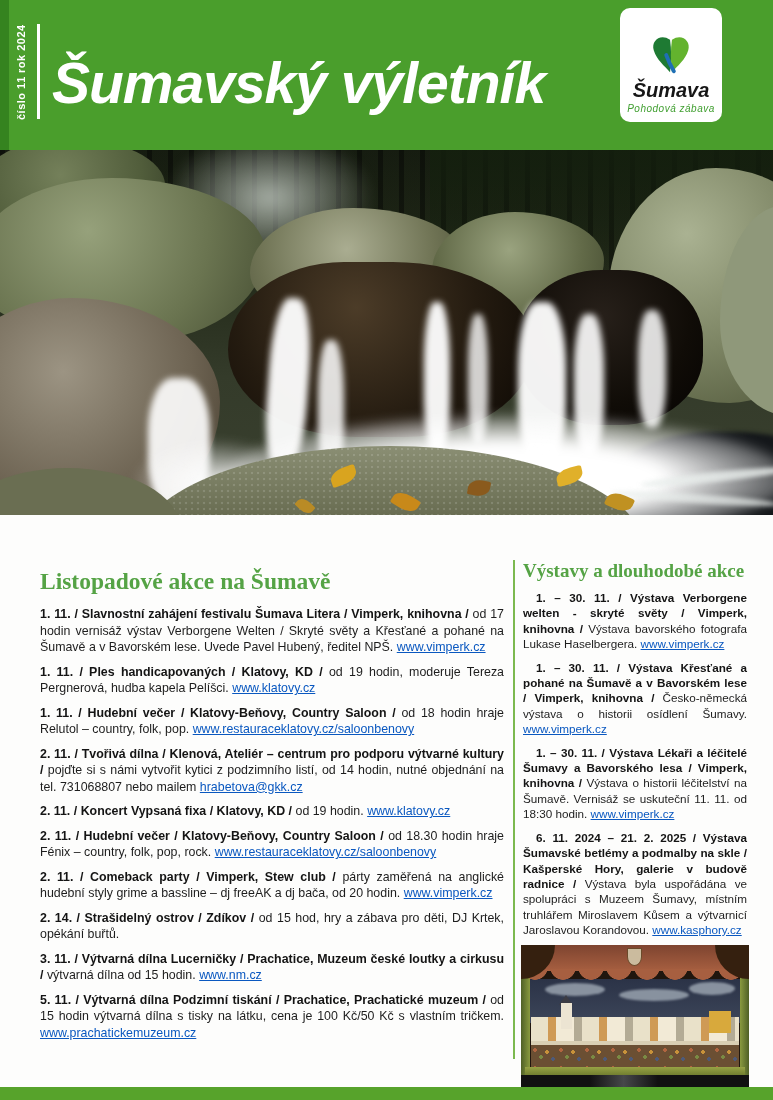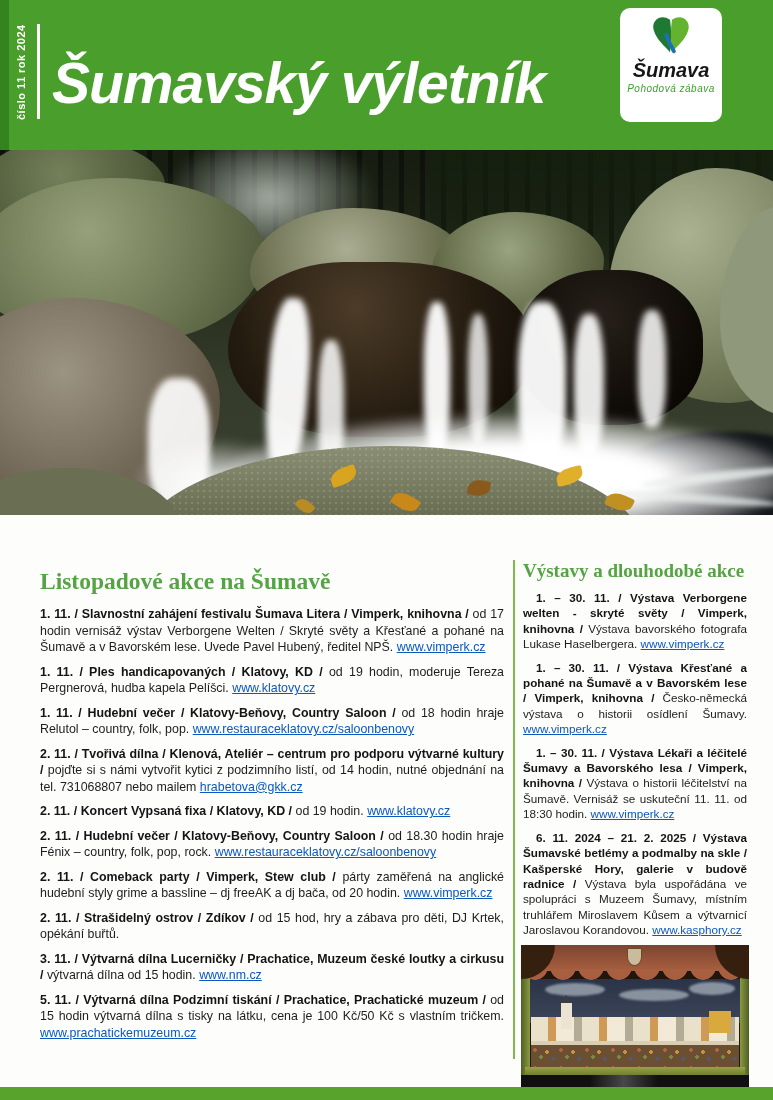--- a/index.html
+++ b/index.html
@@ -30,21 +30,21 @@
     position:absolute;left:52px;top:14px;width:560px;
     font-style:italic;font-weight:bold;font-size:57px;letter-spacing:-1px;
     color:#fff;white-space:nowrap;margin-top:36px;
   }
   .masthead-subtitle{
     position:absolute;left:56px;top:99px;width:560px;
     font-weight:bold;font-size:18px;letter-spacing:-.2px;color:#1e3a14;white-space:nowrap;
   }
   .logo-card{
     position:absolute;left:620px;top:8px;width:102px;height:114px;background:#fff;
-    border-radius:10px;display:flex;flex-direction:column;align-items:center;padding-top:4px;
+    border-radius:10px;display:flex;flex-direction:column;align-items:center;padding-top:24px;
   }
   .logo-name{font-weight:bold;font-style:italic;font-size:20px;color:#161616;line-height:1;margin-top:2px;}
   .logo-tagline{font-style:italic;font-size:10px;color:var(--logo-green);margin-top:3px;letter-spacing:.5px;}
   
   .hero{
     position:absolute;left:0;top:150px;width:773px;height:365px;overflow:hidden;
     background:linear-gradient(180deg,#151b10 0%,#1e2516 25%,#2a3120 45%,#343b2a 62%,#3a402f 100%);
   }
   .hero > div{position:absolute;}
   .trunks{left:0;top:0;width:773px;height:135px;
@@ -217,21 +217,21 @@
   <section class="col-left">
     <h2>Listopadové akce na Šumavě</h2>
     <div>
         <p class="event"><strong>1. 11. / Slavnostní zahájení festivalu Šumava Litera / Vimperk, knihovna /</strong><span> od 17 hodin vernisáž výstav Verborgene Welten / Skryté světy a Křesťané a pohané na Šumavě a v Bavorském lese. Uvede Pavel Hubený, ředitel NPŠ. </span><a class="link" href="#">www.vimperk.cz</a></p>
         <p class="event"><strong>1. 11. / Ples handicapovaných / Klatovy, KD /</strong><span> od 19 hodin, moderuje Tereza Pergnerová, hudba kapela Pelíšci. </span><a class="link" href="#">www.klatovy.cz</a></p>
         <p class="event"><strong>1. 11. / Hudební večer / Klatovy-Beňovy, Country Saloon /</strong><span> od 18 hodin hraje Relutol – country, folk, pop. </span><a class="link" href="#">www.restauraceklatovy.cz/saloonbenovy</a></p>
         <p class="event"><strong>2. 11. / Tvořivá dílna / Klenová, Ateliér – centrum pro podporu výtvarné kultury /</strong><span> pojďte si s námi vytvořit kytici z podzimního listí, od 14 hodin, nutné objednání na tel. 731068807 nebo mailem </span><a class="link" href="#">hrabetova@gkk.cz</a></p>
         <p class="event"><strong>2. 11. / Koncert Vypsaná fixa / Klatovy, KD /</strong><span> od 19 hodin. </span><a class="link" href="#">www.klatovy.cz</a></p>
         <p class="event"><strong>2. 11. / Hudební večer / Klatovy-Beňovy, Country Saloon /</strong><span> od 18.30 hodin hraje Fénix – country, folk, pop, rock. </span><a class="link" href="#">www.restauraceklatovy.cz/saloonbenovy</a></p>
         <p class="event"><strong>2. 11. / Comeback party / Vimperk, Stew club /</strong><span> párty zaměřená na anglické hudební styly grime a bassline – dj freeAK a dj bača, od 20 hodin. </span><a class="link" href="#">www.vimperk.cz</a></p>
-        <p class="event"><strong>2. 11. / Strašidelný ostrov / Zdíkov /</strong><span> od 15 hod, hry a zábava pro děti, DJ Krtek, opékání buřtů.</span></p>
+        <p class="event"><strong>2. 14. / Strašidelný ostrov / Zdíkov /</strong><span> od 15 hod, hry a zábava pro děti, DJ Krtek, opékání buřtů.</span></p>
         <p class="event"><strong>3. 11. / Výtvarná dílna Lucerničky / Prachatice, Muzeum české loutky a cirkusu /</strong><span> výtvarná dílna od 15 hodin. </span><a class="link" href="#">www.nm.cz</a></p>
         <p class="event"><strong>5. 11. / Výtvarná dílna Podzimní tiskání / Prachatice, Prachatické muzeum /</strong><span> od 15 hodin výtvarná dílna s tisky na látku, cena je 100 Kč/50 Kč s vlastním tričkem. </span><a class="link" href="#">www.prachatickemuzeum.cz</a></p>
       </div>
   </section>
 
   <div class="divider"></div>
 
   <section class="col-right">
     <h2>Výstavy a dlouhodobé akce</h2>
     <div>

